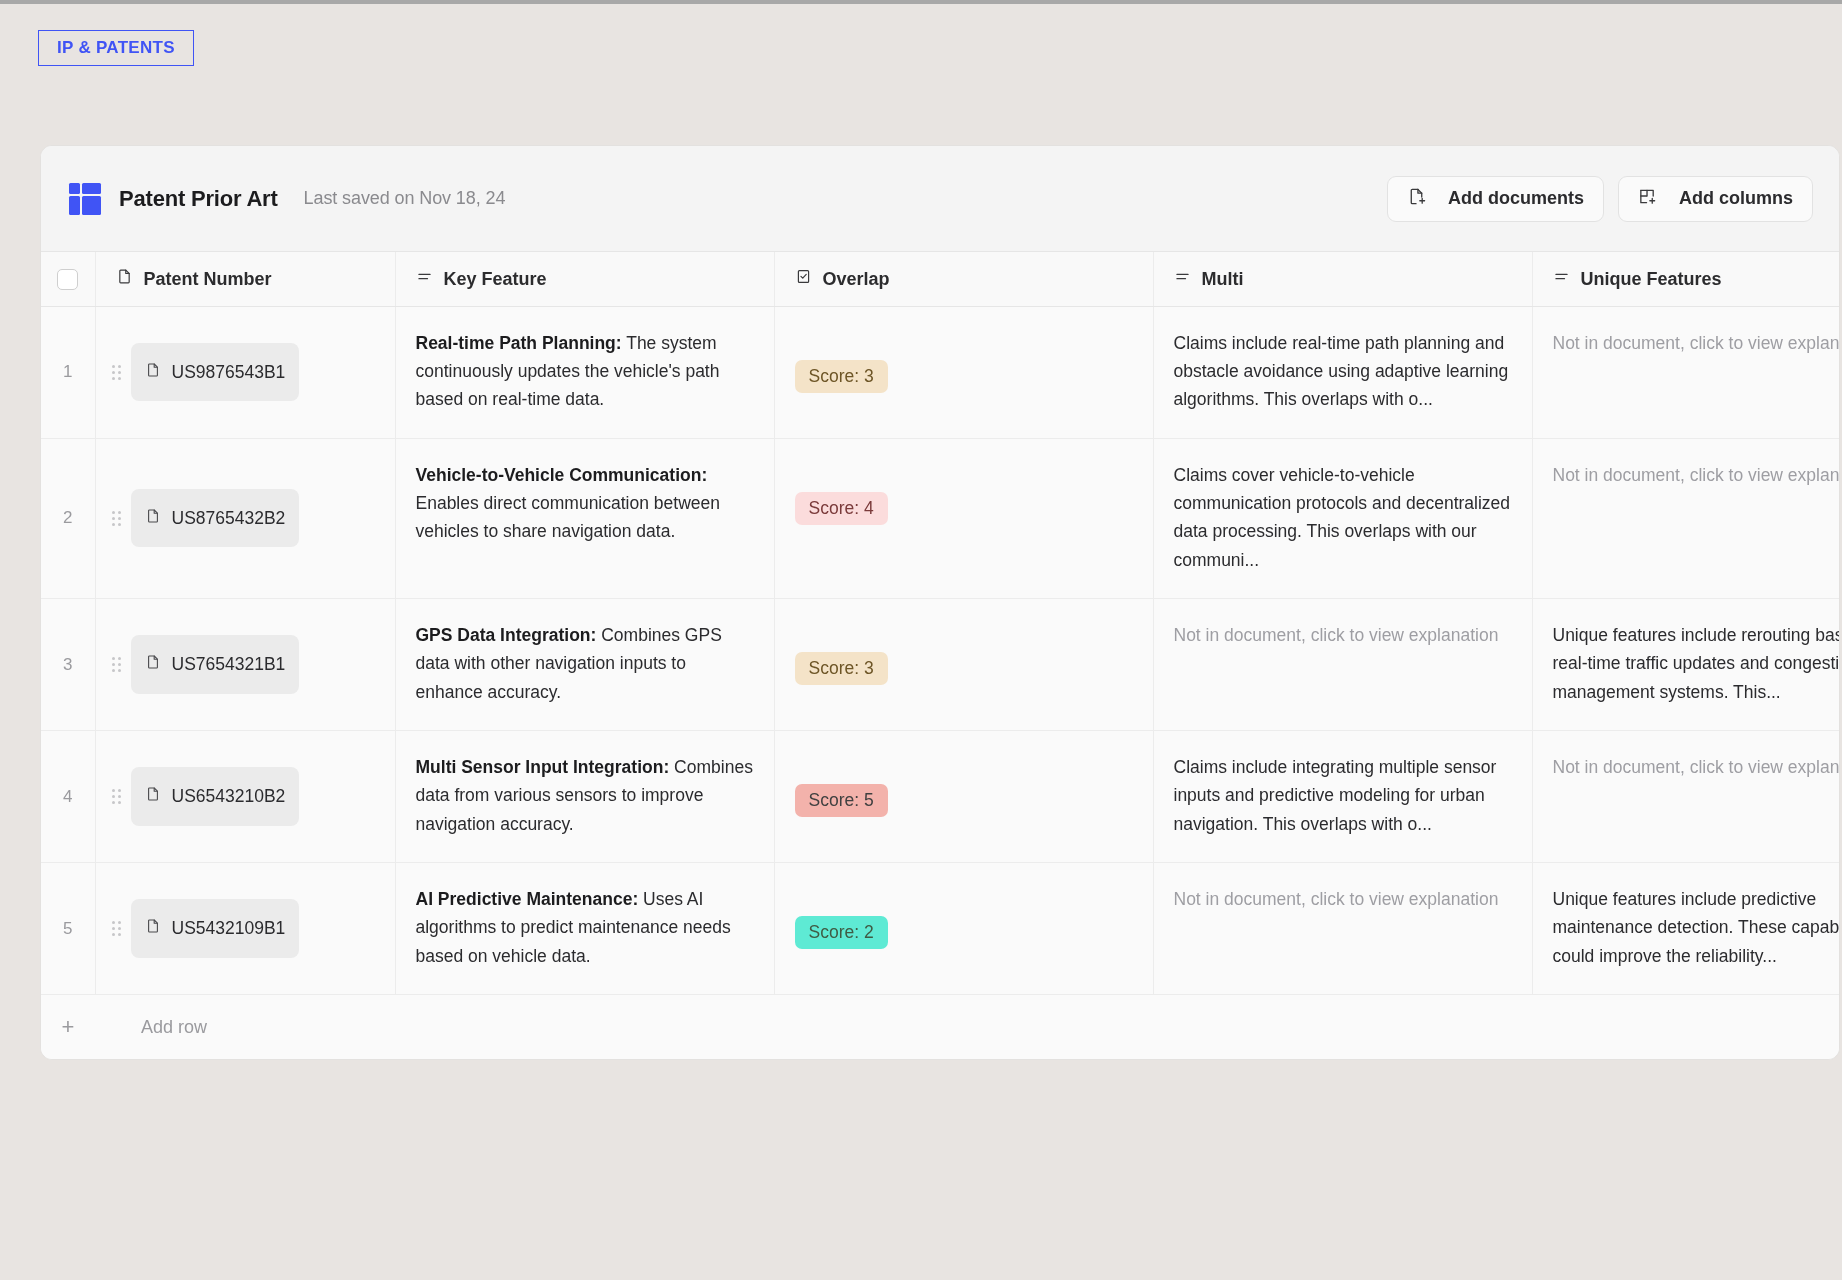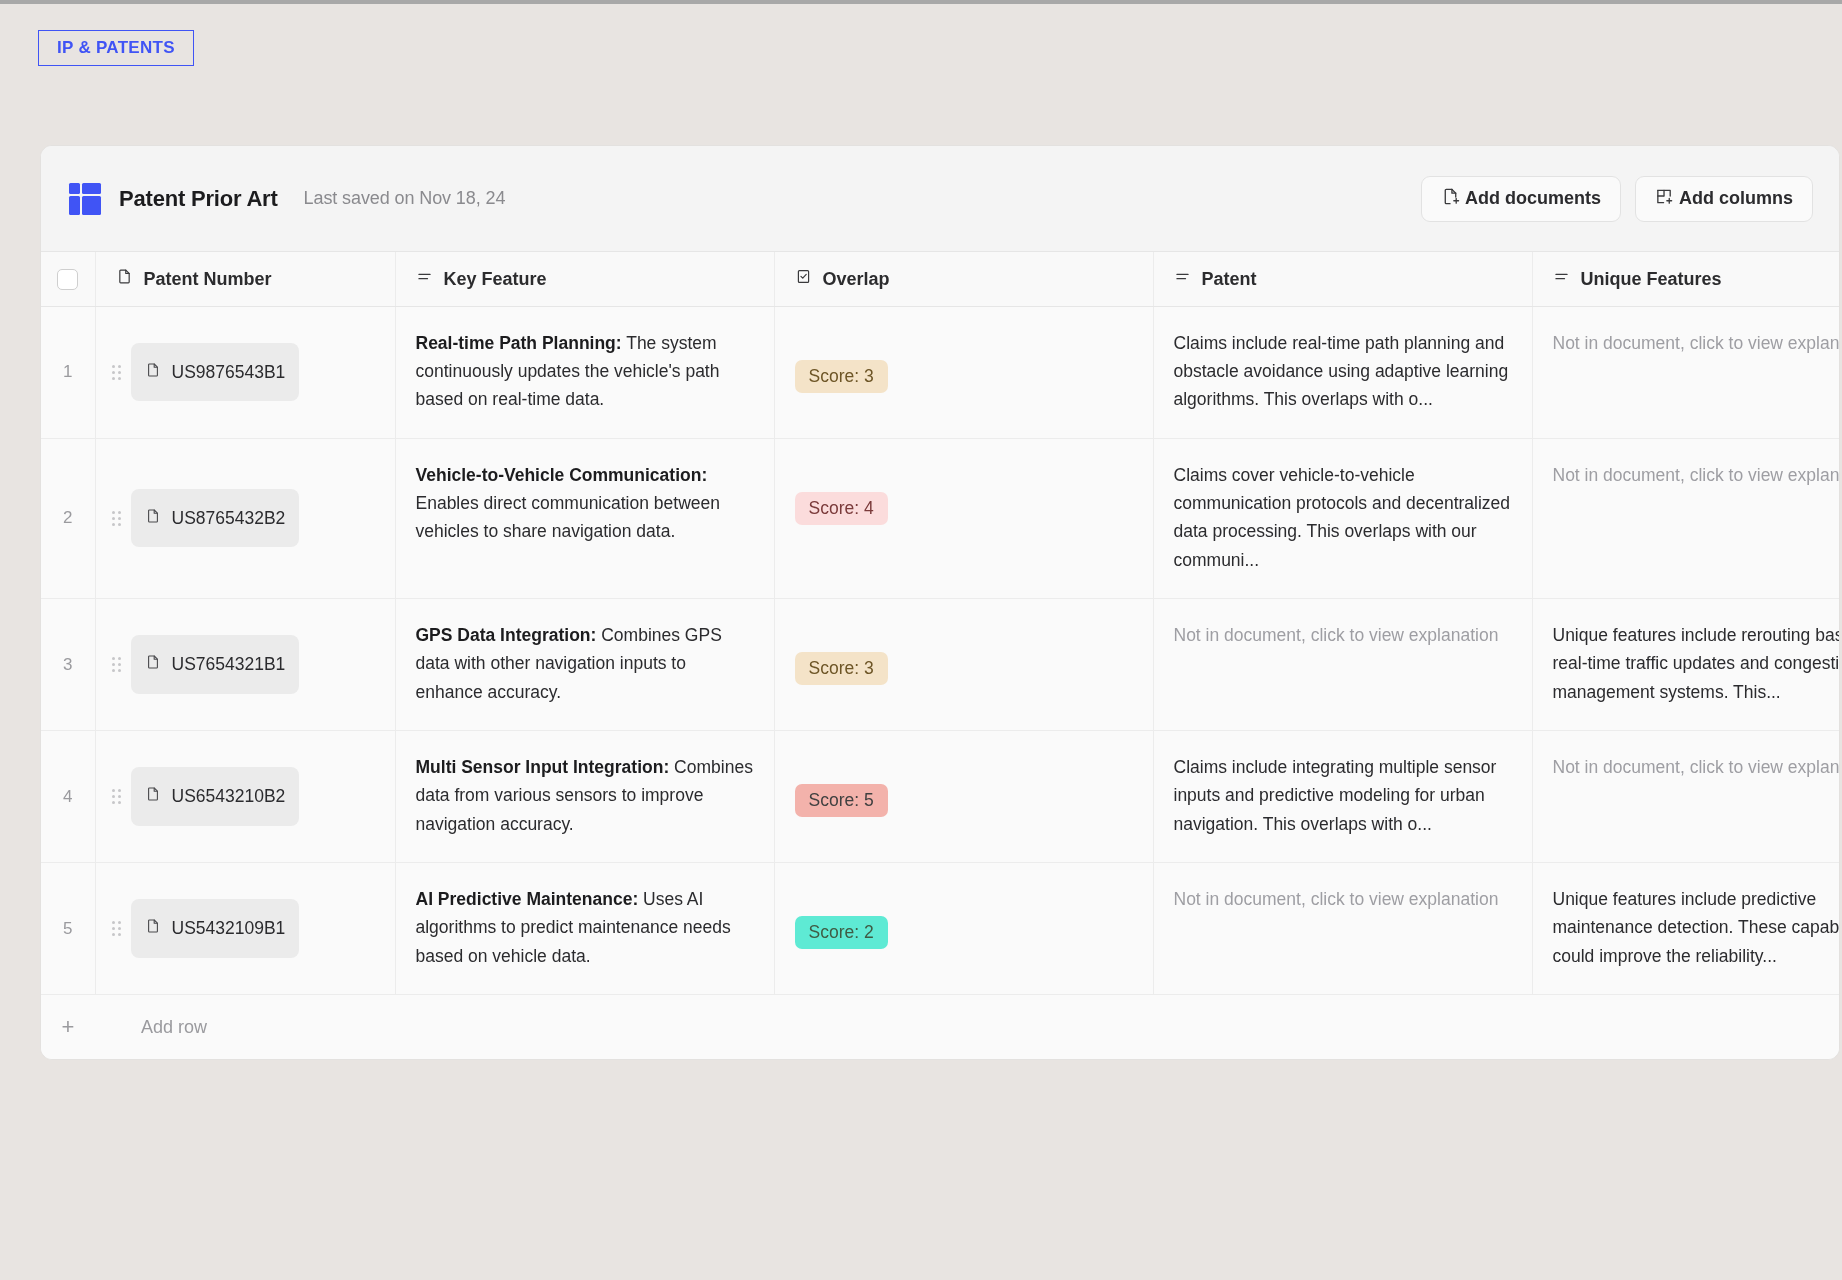--- a/index.html
+++ b/index.html
@@ -94,21 +94,21 @@
   }
 
   .header-actions {
     margin-left: auto;
     display: flex;
     gap: 14px;
   }
   .hbtn {
     display: inline-flex;
     align-items: center;
-    gap: 5px;
+    gap: 22px;
     height: 46px;
     padding: 0 19px;
     background: #fafafa;
     border: 1px solid #e2e2e2;
     border-radius: 9px;
     font-size: 18px;
     font-weight: 600;
     color: #2b2b2e;
     cursor: pointer;
     white-space: nowrap;
@@ -351,21 +351,21 @@
           </th>
 
           <th>
             <span class="th-inner">
               <span>
                 <svg width="17" height="17" viewBox="0 0 20 20" fill="none" stroke="#3a3a3c" stroke-width="1.5" stroke-linecap="round">
                   <path d="M3.5 7.5h13"></path>
                     <path d="M3.5 12.5h10"></path>
                 </svg>
               </span>
-              <span>Patent</span>
+              <span>Multi</span>
             </span>
           </th>
 
           <th>
             <span class="th-inner">
               <span>
                 <svg width="17" height="17" viewBox="0 0 20 20" fill="none" stroke="#3a3a3c" stroke-width="1.5" stroke-linecap="round">
                   <path d="M3.5 7.5h13"></path>
                     <path d="M3.5 12.5h10"></path>
                 </svg>

